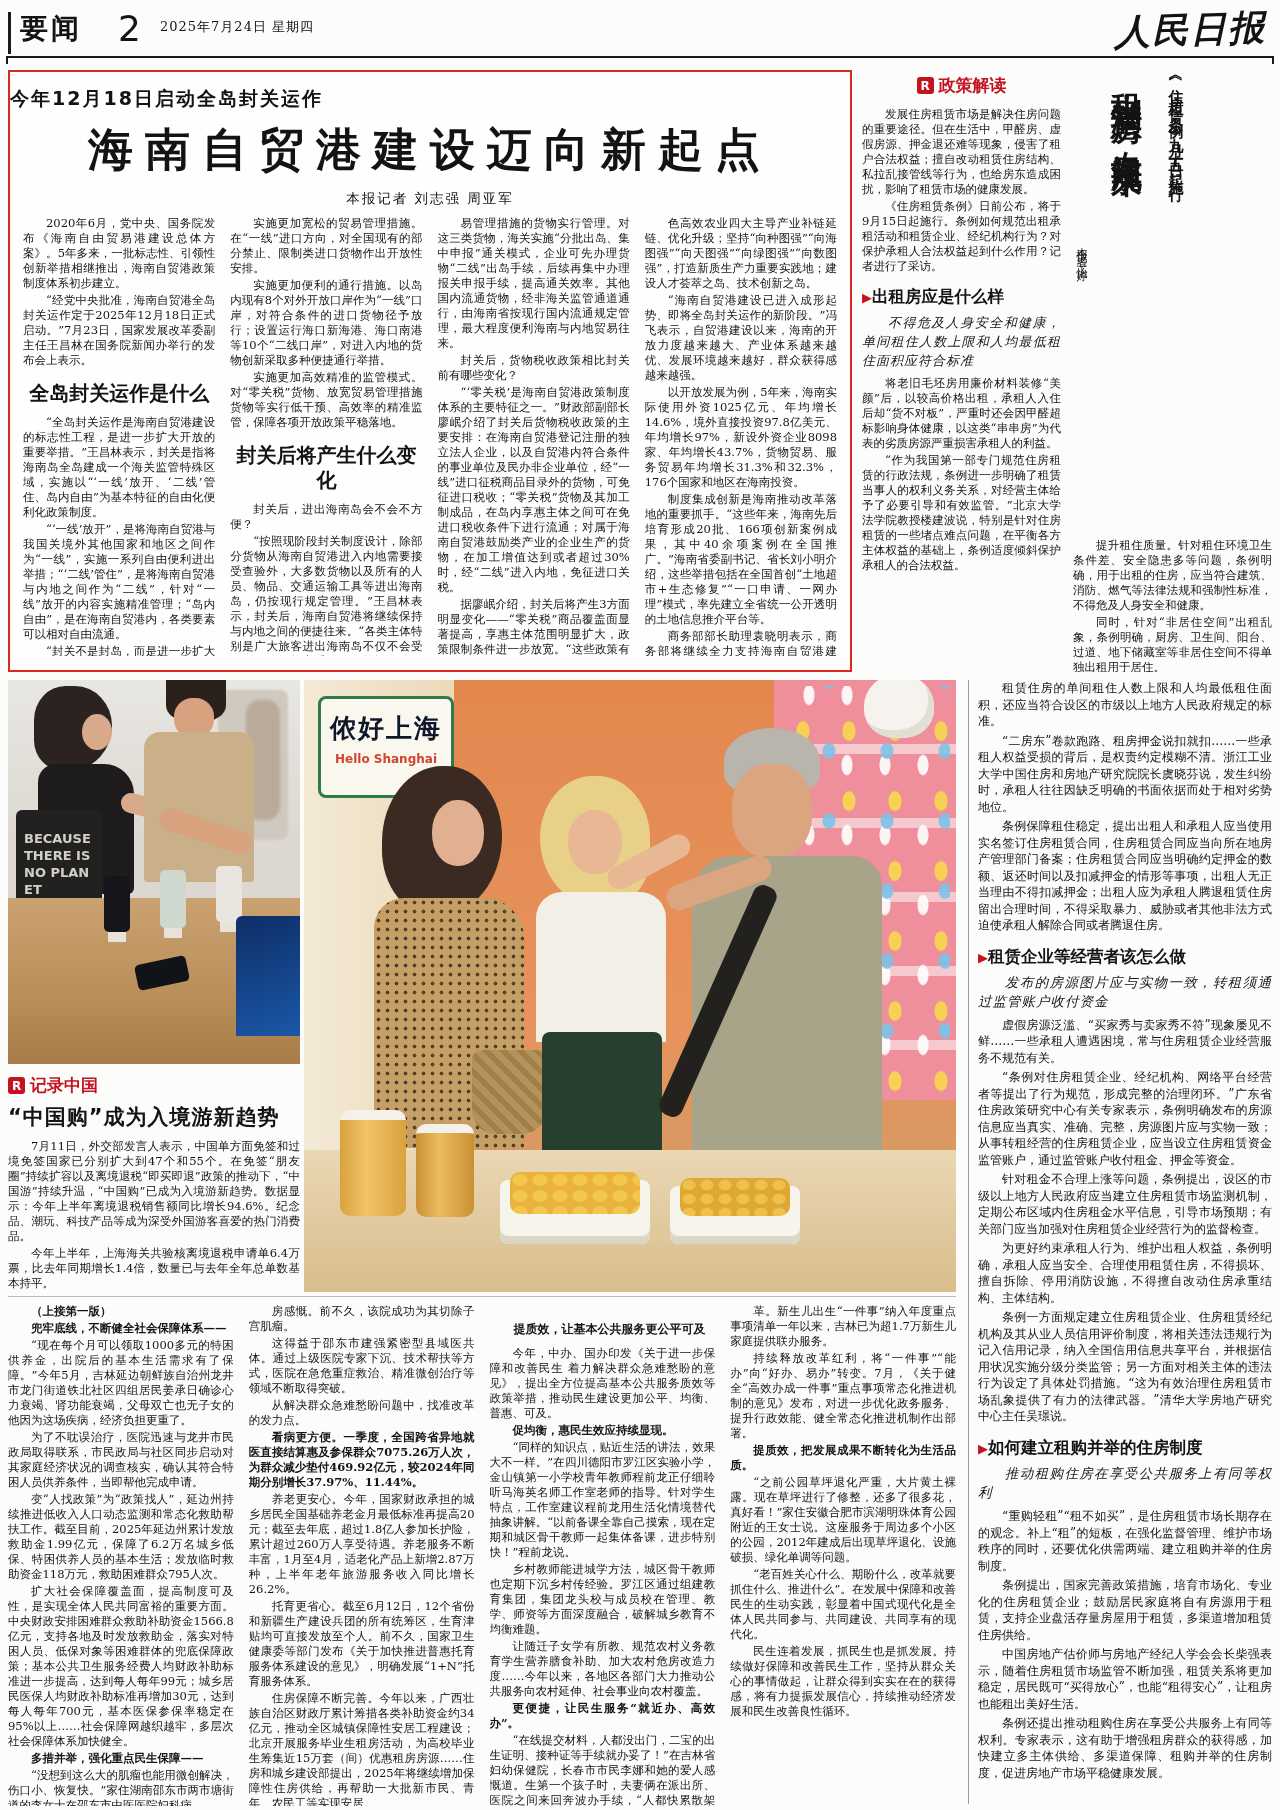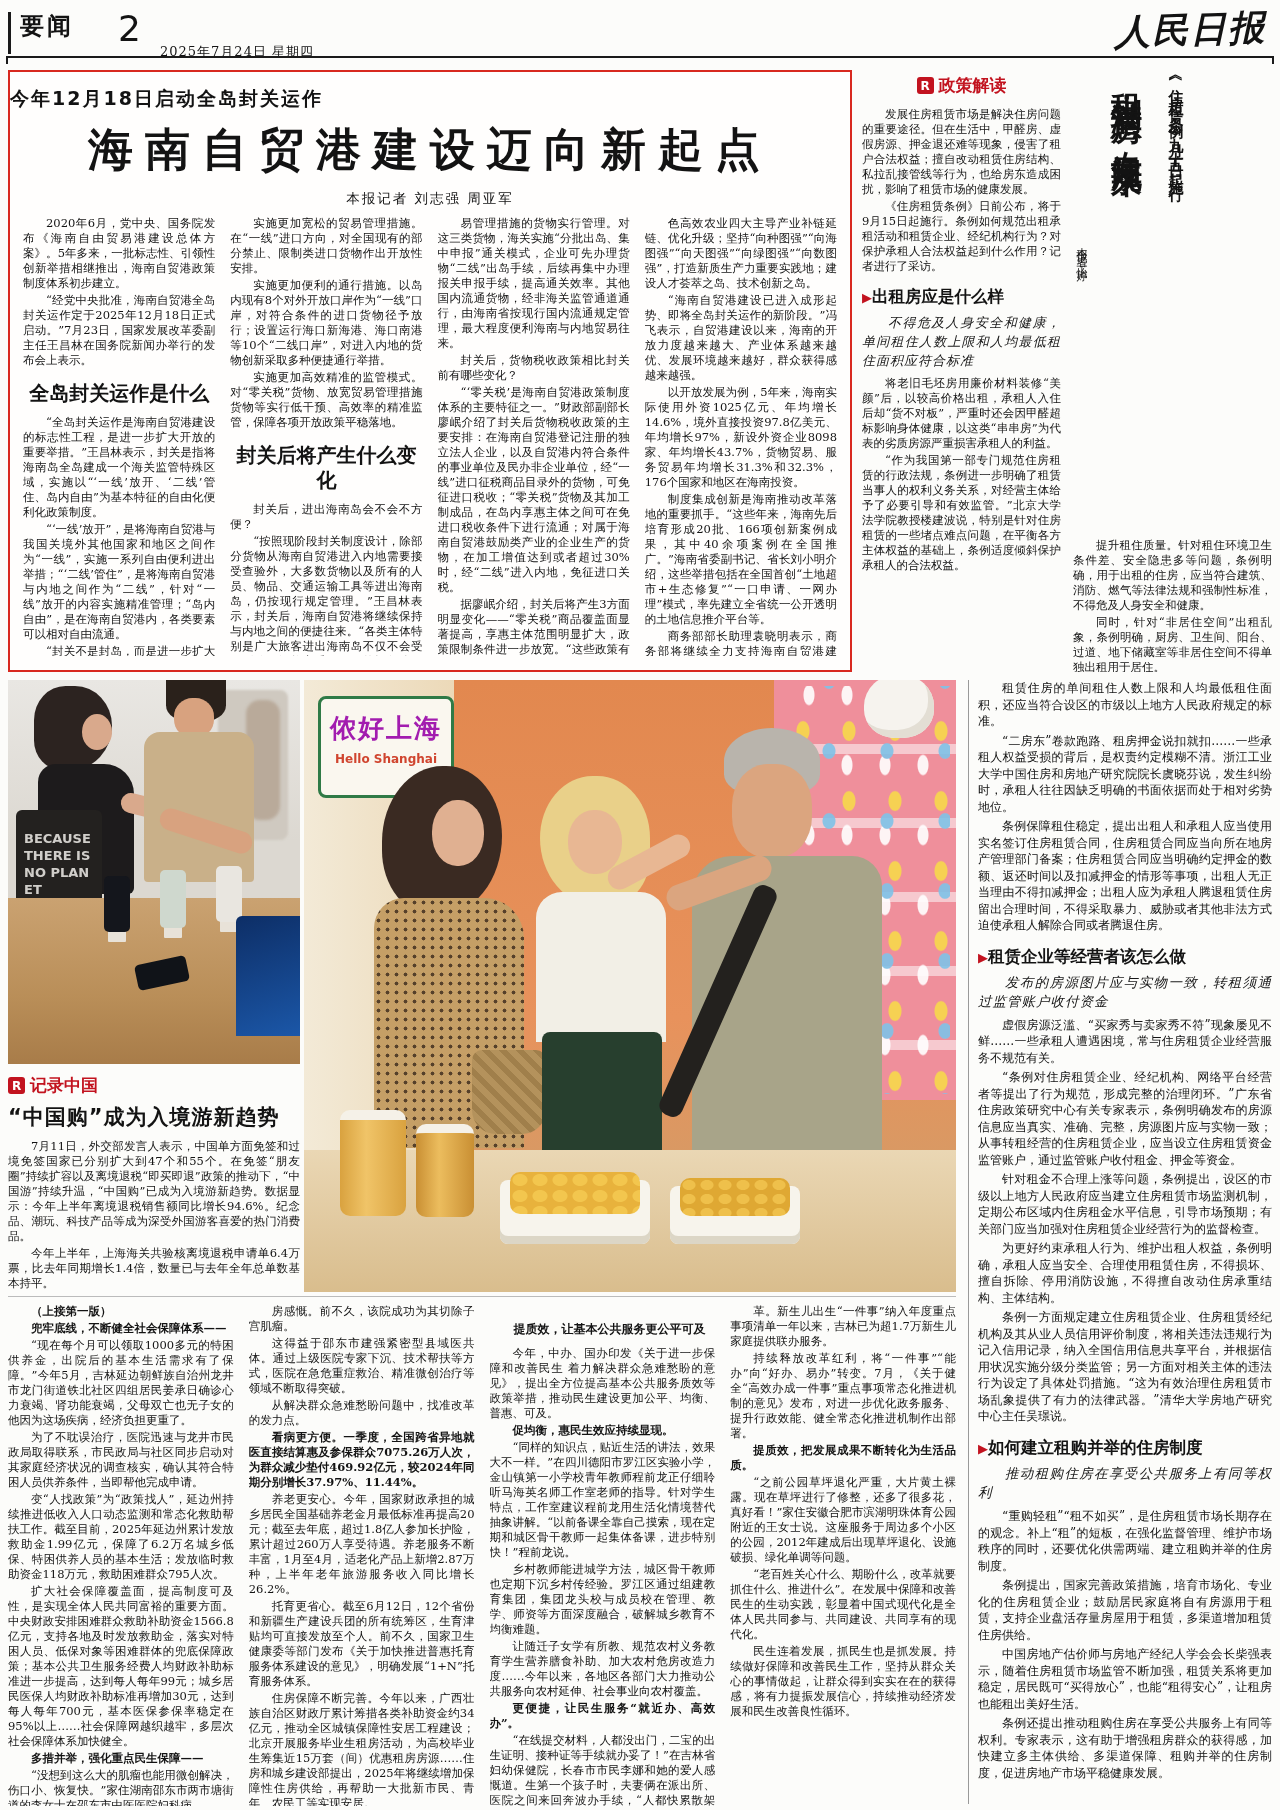--- a/index.html
+++ b/index.html
@@ -8,23 +8,23 @@
     background:#fcfcfa;color:#131313;
     font-family:"DejaVu Serif","Liberation Serif",serif;
     overflow:hidden;
   }
   
   #page-header{position:absolute;left:0;top:0;width:1280px;height:60px;}
   #header-rule{position:absolute;left:6px;top:56px;width:1268px;height:2px;background:#1a1a1a;}
   #header-rule:before,#header-rule:after{content:"";position:absolute;top:0;width:2px;height:8px;background:#1a1a1a;}
   #header-rule:before{left:0;} #header-rule:after{right:0;}
   #section-bracket{position:absolute;left:8px;top:12px;width:3px;height:42px;background:#1a1a1a;}
-  .section-name{position:absolute;left:20px;top:10px;font-family:"DejaVu Sans","Liberation Sans",sans-serif;font-weight:800;font-size:24px;letter-spacing:3px;}
+  .section-name{position:absolute;left:20px;top:10px;font-family:"DejaVu Sans","Liberation Sans",sans-serif;font-weight:800;font-size:28px;letter-spacing:3px;}
   .page-no{position:absolute;left:118px;top:8px;font-family:"DejaVu Sans","Liberation Sans",sans-serif;font-weight:400;font-size:36px;}
-  .page-date{position:absolute;left:160px;top:43px;font-size:13px;letter-spacing:1px;}
+  .page-date{position:absolute;left:160px;top:18px;font-size:13px;letter-spacing:1px;}
   .masthead{position:absolute;right:14px;top:6px;font-size:36px;font-weight:900;font-style:italic;letter-spacing:2px;transform:rotate(-2deg);font-family:"DejaVu Serif","Liberation Serif",serif;}
 
   
   .blk-p,.blk-b,.blk-c,.blk-cr,.blk-k{font-size:11.5px;line-height:15px;text-align:justify;text-indent:2em;margin:0 0 2px;}
   .blk-b{font-weight:700;}
   .blk-h{font-family:"DejaVu Sans","Liberation Sans",sans-serif;font-weight:800;font-size:20px;text-align:center;text-indent:0;margin:13px 0 9px;line-height:1.25;}
   .blk-bh{font-family:"DejaVu Sans","Liberation Sans",sans-serif;font-weight:700;font-size:12px;text-indent:2em;margin:17px 0 8px;line-height:1.45;}
   .blk-a{font-family:"DejaVu Sans","Liberation Sans",sans-serif;font-weight:800;font-size:16.5px;text-indent:0;margin:12px 0 6px;line-height:1.3;}
   .blk-a:before{content:"\25B6 ";color:#c2131f;font-size:13px;}
   .blk-k{font-style:italic;font-weight:500;font-size:13px;line-height:19px;letter-spacing:1px;color:#171717;margin-bottom:6px;}
@@ -186,21 +186,21 @@
       <p class="blk-p">今年上半年，上海海关共验核离境退税申请单6.4万票，比去年同期增长1.4倍，数量已与去年全年总单数基本持平。</p>
       <p class="blk-c"><b>上图：</b>7月17日，外国游客在上海一家华为商店里试用手机。</p>
     </div>
 </div>
 
 <div class="photo" id="photo-big">
   <div class="ps" style="left:0;top:0;width:652px;height:612px;background:linear-gradient(180deg,#e7германa,#e2884f 0%,#e8925c 55%,#caa06b 100%);background:linear-gradient(180deg,#e2884f,#e8925c 55%,#caa06b);"></div>
   <div class="ps" style="left:0;top:0;width:150px;height:480px;background:linear-gradient(90deg,#f3ead7,#ecd9b8);"></div>
 
   <div class="ps" style="left:14px;top:16px;width:130px;height:96px;background:#faf7ef;border-radius:8px;border:3px solid #2f7a46;text-align:center;">
-    <div style="font-family:'DejaVu Sans','Liberation Sans',sans-serif;font-weight:900;font-size:26px;color:#a21caf;margin-top:12px;letter-spacing:2px;">侬好上海</div>
+    <div style="font-family:'DejaVu Sans','Liberation Sans',sans-serif;font-weight:900;font-size:26px;color:#0f172a;margin-top:12px;letter-spacing:2px;">侬好上海</div>
     <div style="font-family:'DejaVu Sans','Liberation Sans',sans-serif;font-weight:700;font-size:12px;color:#d0452f;margin-top:6px;">Hello Shanghai</div>
   </div>
 
   <div class="ps" style="left:470px;top:0;width:182px;height:420px;background:repeating-linear-gradient(180deg,#ef8f9b 0 64px,#f6c9cf 64px 74px);"></div>
   <div class="ps" style="left:476px;top:6px;width:170px;height:408px;background-image:radial-gradient(#f7d94c 6px,transparent 7px),radial-gradient(#7fc3e8 6px,transparent 7px),radial-gradient(#ffffff 5px,transparent 6px);background-size:46px 70px,58px 70px,38px 70px;background-position:0 10px,20px 30px,10px 44px;opacity:.9;"></div>
   <div class="ps" style="left:560px;top:-6px;width:70px;height:64px;background:#f6f3ee;border-radius:50% 50% 44% 44%;box-shadow:inset -6px -8px 0 #e3ded4;"></div>
 
   <div class="ps" style="left:78px;top:86px;width:120px;height:150px;background:#3a2a22;border-radius:52% 48% 55% 45%;"></div>
   <div class="ps" style="left:128px;top:120px;width:52px;height:66px;background:#e0b091;border-radius:48%;"></div>
   <div class="ps dotted-leopard" style="left:70px;top:218px;width:150px;height:250px;border-radius:30px 40px 0 0;"></div>

